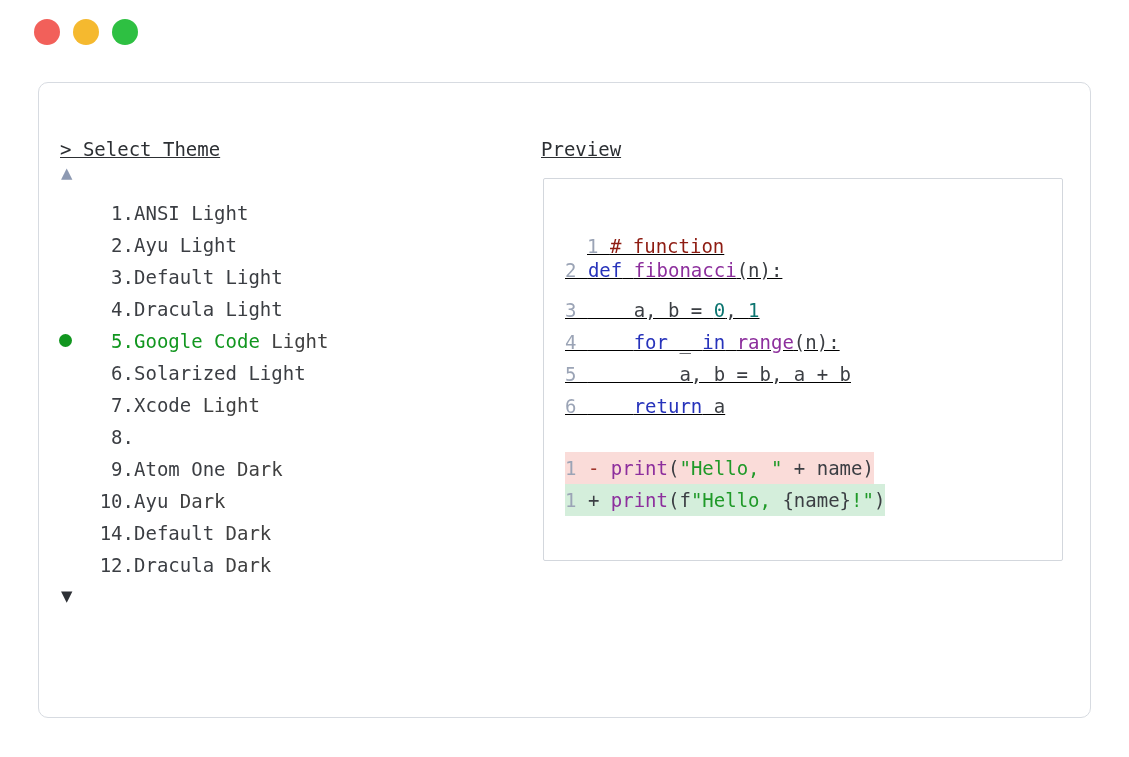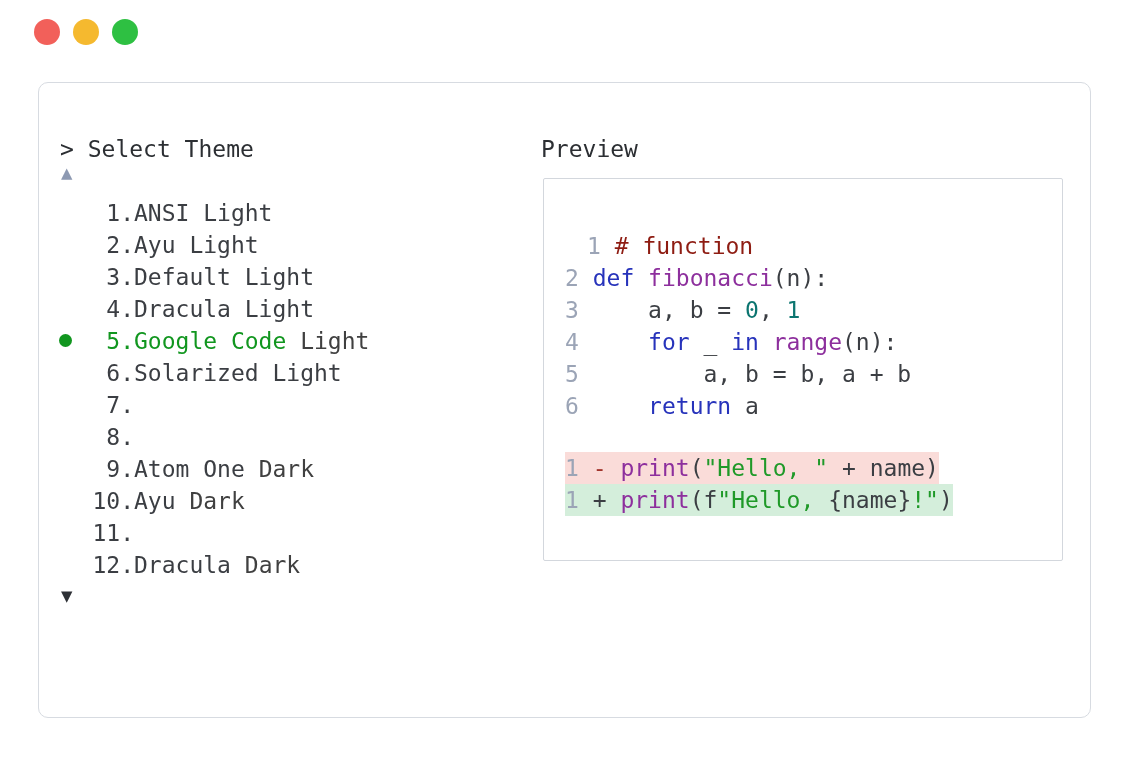--- a/index.html
+++ b/index.html
@@ -9,21 +9,21 @@
     -webkit-font-smoothing:antialiased;
   }
   
   .lights{position:absolute;left:34px;top:19px;display:flex;gap:13px;}
   .light{width:26px;height:26px;border-radius:50%;display:inline-block;}
   
   .panel{
     position:absolute;left:38px;top:82px;width:1053px;height:636px;
     border:1.5px solid #d7dbe1;border-radius:10px;background:#ffffff;box-sizing:border-box;
   }
-  .mono{font-size:23px;line-height:32px;white-space:pre;}
+  .mono{font-size:19px;line-height:32px;white-space:pre;text-decoration:underline;}
   .prompt{position:absolute;left:21px;top:50px;color:#2c2f33;}
   .preview-label{position:absolute;left:502px;top:50px;color:#2c2f33;}
   .scroll{position:absolute;left:22px;height:32px;line-height:32px;font-size:19px;cursor:default;}
   .scroll-up{top:73px;color:#8d99b2;}
   .scroll-down{top:496px;color:#2e3136;}
   .theme-list{position:absolute;left:0;top:114px;width:460px;}
   .trow{position:relative;height:32px;}
   .trow .dot{position:absolute;left:20px;top:9px;width:13px;height:13px;border-radius:50%;}
   .trow .num{position:absolute;left:0;top:0;width:95px;text-align:right;color:#3b3e43;}
   .trow .label{position:absolute;left:95px;top:0;color:#3b3e43;}
@@ -63,34 +63,34 @@
   <div class="mono preview-label">Preview</div>
 
   <div class="scroll scroll-up">▲</div>
   <div class="theme-list">
       <div class="trow mono"><span class="num">1.</span><span class="label"><span class="nm">ANSI Light</span></span></div>
       <div class="trow mono"><span class="num">2.</span><span class="label"><span class="nm">Ayu Light</span></span></div>
       <div class="trow mono"><span class="num">3.</span><span class="label"><span class="nm">Default Light</span></span></div>
       <div class="trow mono"><span class="num">4.</span><span class="label"><span class="nm">Dracula Light</span></span></div>
       <div class="trow mono selected"><span class="dot" style="background: rgb(17, 150, 31);"></span><span class="num">5.</span><span class="label"><span class="nm">Google Code</span><span class="sfx"> Light</span></span></div>
       <div class="trow mono"><span class="num">6.</span><span class="label"><span class="nm">Solarized Light</span></span></div>
-      <div class="trow mono"><span class="num">7.</span></div>
+      <div class="trow mono"><span class="num">7.</span><span class="label"><span class="nm">Xcode</span><span class="sfx"> Light</span></span></div>
       <div class="trow mono"><span class="num">8.</span></div>
       <div class="trow mono"><span class="num">9.</span><span class="label"><span class="nm">Atom One</span><span class="sfx"> Dark</span></span></div>
       <div class="trow mono"><span class="num">10.</span><span class="label"><span class="nm">Ayu</span><span class="sfx"> Dark</span></span></div>
-      <div class="trow mono"><span class="num">11.</span></div>
+      <div class="trow mono"><span class="num">14.</span><span class="label"><span class="nm">Default</span><span class="sfx"> Dark</span></span></div>
       <div class="trow mono"><span class="num">12.</span><span class="label"><span class="nm">Dracula</span><span class="sfx"> Dark</span></span></div>
     </div>
   <div class="scroll scroll-down">▼</div>
 
 
   <div class="preview-box">
     <div id="code-block">
         <div class="crow mono" style="top: 51px; margin-left: 22px;"><span class="lnum">1 </span><span class="tok-comment"># function</span></div>
-        <div class="crow mono" style="top: 83px;"><span class="lnum">2 </span><span class="tok-keyword">def</span><span class="tok-plain"> </span><span class="tok-func">fibonacci</span><span class="tok-plain">(n):</span></div>
+        <div class="crow mono" style="top: 75px;"><span class="lnum">2 </span><span class="tok-keyword">def</span><span class="tok-plain"> </span><span class="tok-func">fibonacci</span><span class="tok-plain">(n):</span></div>
         <div class="crow mono" style="top: 115px;"><span class="lnum">3 </span><span class="tok-plain">    a, b = </span><span class="tok-number">0</span><span class="tok-plain">, </span><span class="tok-number">1</span></div>
         <div class="crow mono" style="top: 147px;"><span class="lnum">4 </span><span class="tok-plain">    </span><span class="tok-keyword">for</span><span class="tok-plain"> _ </span><span class="tok-keyword">in</span><span class="tok-plain"> </span><span class="tok-func">range</span><span class="tok-plain">(n):</span></div>
         <div class="crow mono" style="top: 179px;"><span class="lnum">5 </span><span class="tok-plain">        a, b = b, a + b</span></div>
         <div class="crow mono" style="top: 211px;"><span class="lnum">6 </span><span class="tok-plain">    </span><span class="tok-keyword">return</span><span class="tok-plain"> a</span></div>
       </div>
     <div id="diff-block">
         <div class="crow mono" style="top: 273px;"><span class="dbg removed"><span class="lnum">1 </span><span class="tok-minus">- </span><span class="tok-func">print</span><span class="tok-plain">(</span><span class="tok-string">"Hello, "</span><span class="tok-plain"> + name)</span></span></div>
         <div class="crow mono" style="top: 305px;"><span class="dbg added"><span class="lnum">1 </span><span class="tok-plus">+ </span><span class="tok-func">print</span><span class="tok-plain">(f</span><span class="tok-string">"Hello, </span><span class="tok-plain">{name}</span><span class="tok-string">!"</span><span class="tok-plain">)</span></span></div>
       </div>
   </div>

